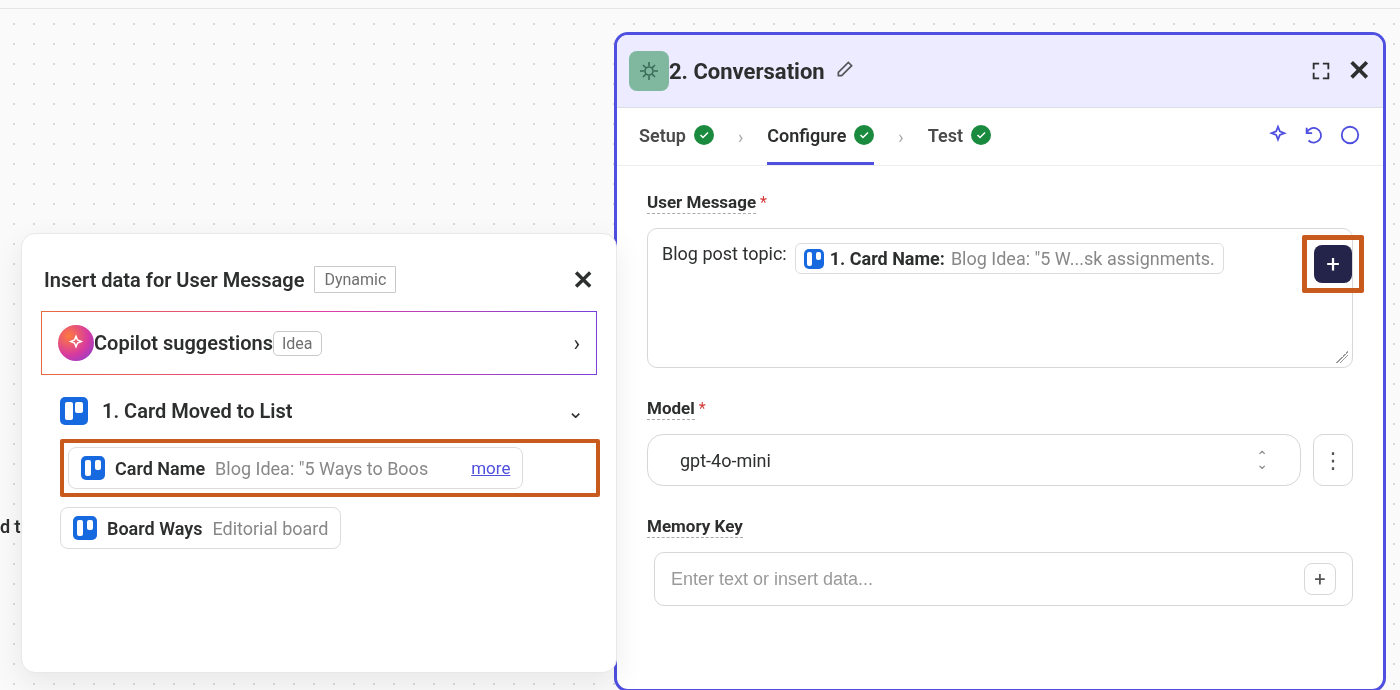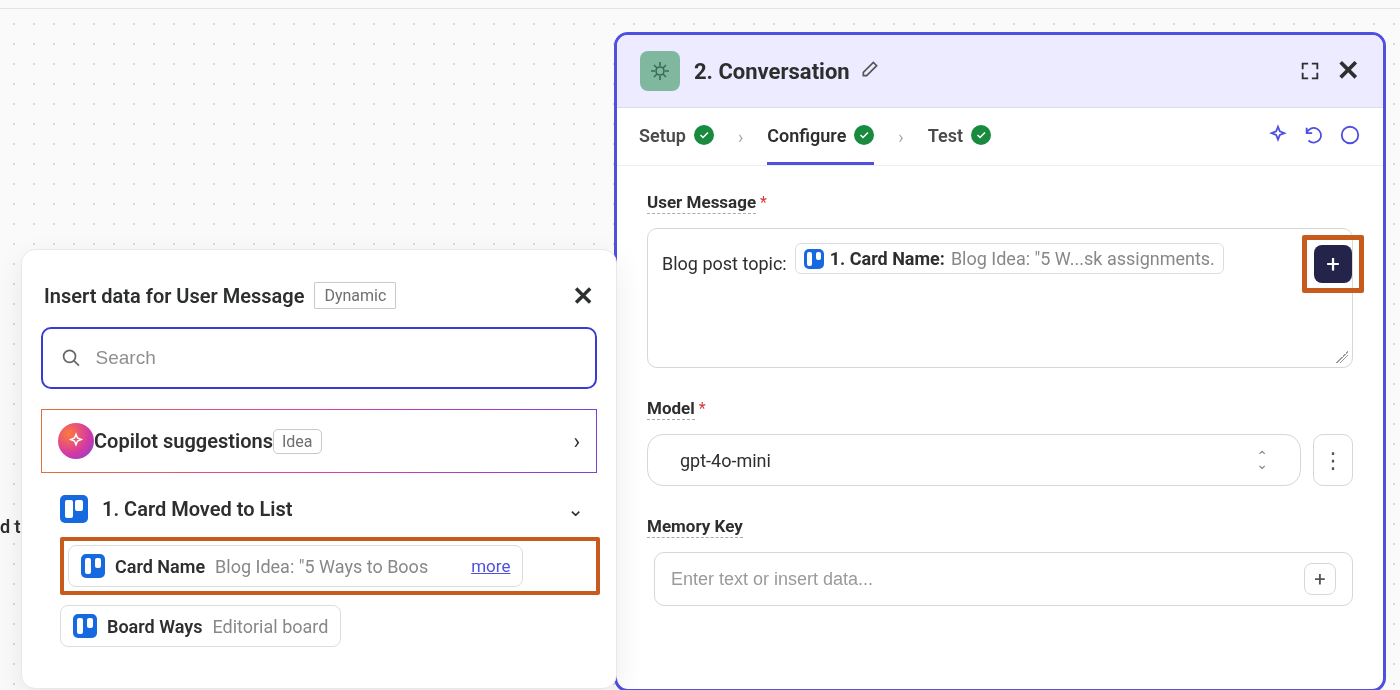--- a/index.html
+++ b/index.html
@@ -30,21 +30,21 @@
     left: 0; top: 516px;
     font-size: 18px;
     font-weight: 600;
     color: #2d2e2e;
   }
 
   
   .insert-panel {
     position: absolute;
     left: 21px;
-    top: 249px;
+    top: 233px;
     width: 596px;
     height: 440px;
     background: #fff;
     border: 1px solid #e8e8e8;
     border-radius: 14px;
     box-shadow: 0 10px 30px rgba(0,0,0,0.08);
     padding: 0 16px;
     overflow: hidden;
   }
   .insert-panel-header {
@@ -183,22 +183,21 @@
     width: 772px; height: 660px;
     background:#fff;
     border: 3px solid #4f4fe0;
     border-radius: 14px;
     overflow:hidden;
     display:flex; flex-direction:column;
   }
   .cfg-header {
     background:#edebff;
     display:flex; align-items:center;
-    padding: 16px 23px;
-    gap:14px;
+    padding: 16px 12px;
     border-bottom:1px solid #dcdce6;
   }
   .step-app-icon {
     width:40px; height:40px; border-radius:8px;
     background:#7fb89f;
     display:flex; align-items:center; justify-content:center;
   }
   .cfg-title { font-size:22px; font-weight:700; flex:1; display:flex; align-items:center; gap:10px; }
   .pencil { color:#555; }
   .hdr-actions { display:flex; gap:16px; align-items:center; }
@@ -229,21 +228,21 @@
   .req { color:#d23b3b; margin-left:4px; }
 
   .msg-area {
     margin-top:14px;
     border:1px solid #d7d7d7; border-radius:10px;
     min-height:140px;
     padding:14px 14px;
     position:relative;
     font-size:18px;
   }
-  .msg-line { display:flex; align-items:flex-end; gap:8px; flex-wrap:wrap; }
+  .msg-line { display:flex; align-items:flex-start; gap:8px; flex-wrap:wrap; }
   .token {
     display:inline-flex; align-items:center; gap:6px;
     border:1px solid #dcdcdc; border-radius:6px;
     padding:4px 8px;
     background:#fff;
   }
   .token .trello-ico { width:20px; height:20px; }
   .token .trello-ico::before,.token .trello-ico::after { top:3px; width:5px; }
   .token .trello-ico::before { left:3px; height:14px; }
   .token .trello-ico::after { right:3px; height:8px; }
@@ -422,27 +421,20 @@
 </div>
 
 <div class="insert-panel">
   <div class="insert-panel-header">
     <span class="insert-panel-title">Insert data for User Message</span>
     <span class="badge-dynamic">Dynamic</span>
     <span class="spacer"></span>
     <span class="close-x">✕</span>
   </div>
 
-  <div class="search-box">
-    <svg class="search-icon-svg" width="22" height="22" viewBox="0 0 24 24" fill="none" stroke-width="2">
-        <circle cx="10" cy="10" r="7"></circle>
-        <path d="M21 21l-6-6"></path>
-      </svg>
-    <input placeholder="Search" style="">
-  </div>
 
   <div class="copilot-row">
     <div class="copilot-icon">
       <svg width="18" height="18" viewBox="0 0 24 24" fill="none" stroke="#fff" stroke-width="2">
           <path d="M12 3l2 5 5 2-5 2-2 5-2-5-5-2 5-2 2-5z"></path>
         </svg>
     </div>
     <span class="copilot-label">Copilot suggestions</span>
     <span class="badge-beta">Idea</span>
     <span class="spacer"></span>

